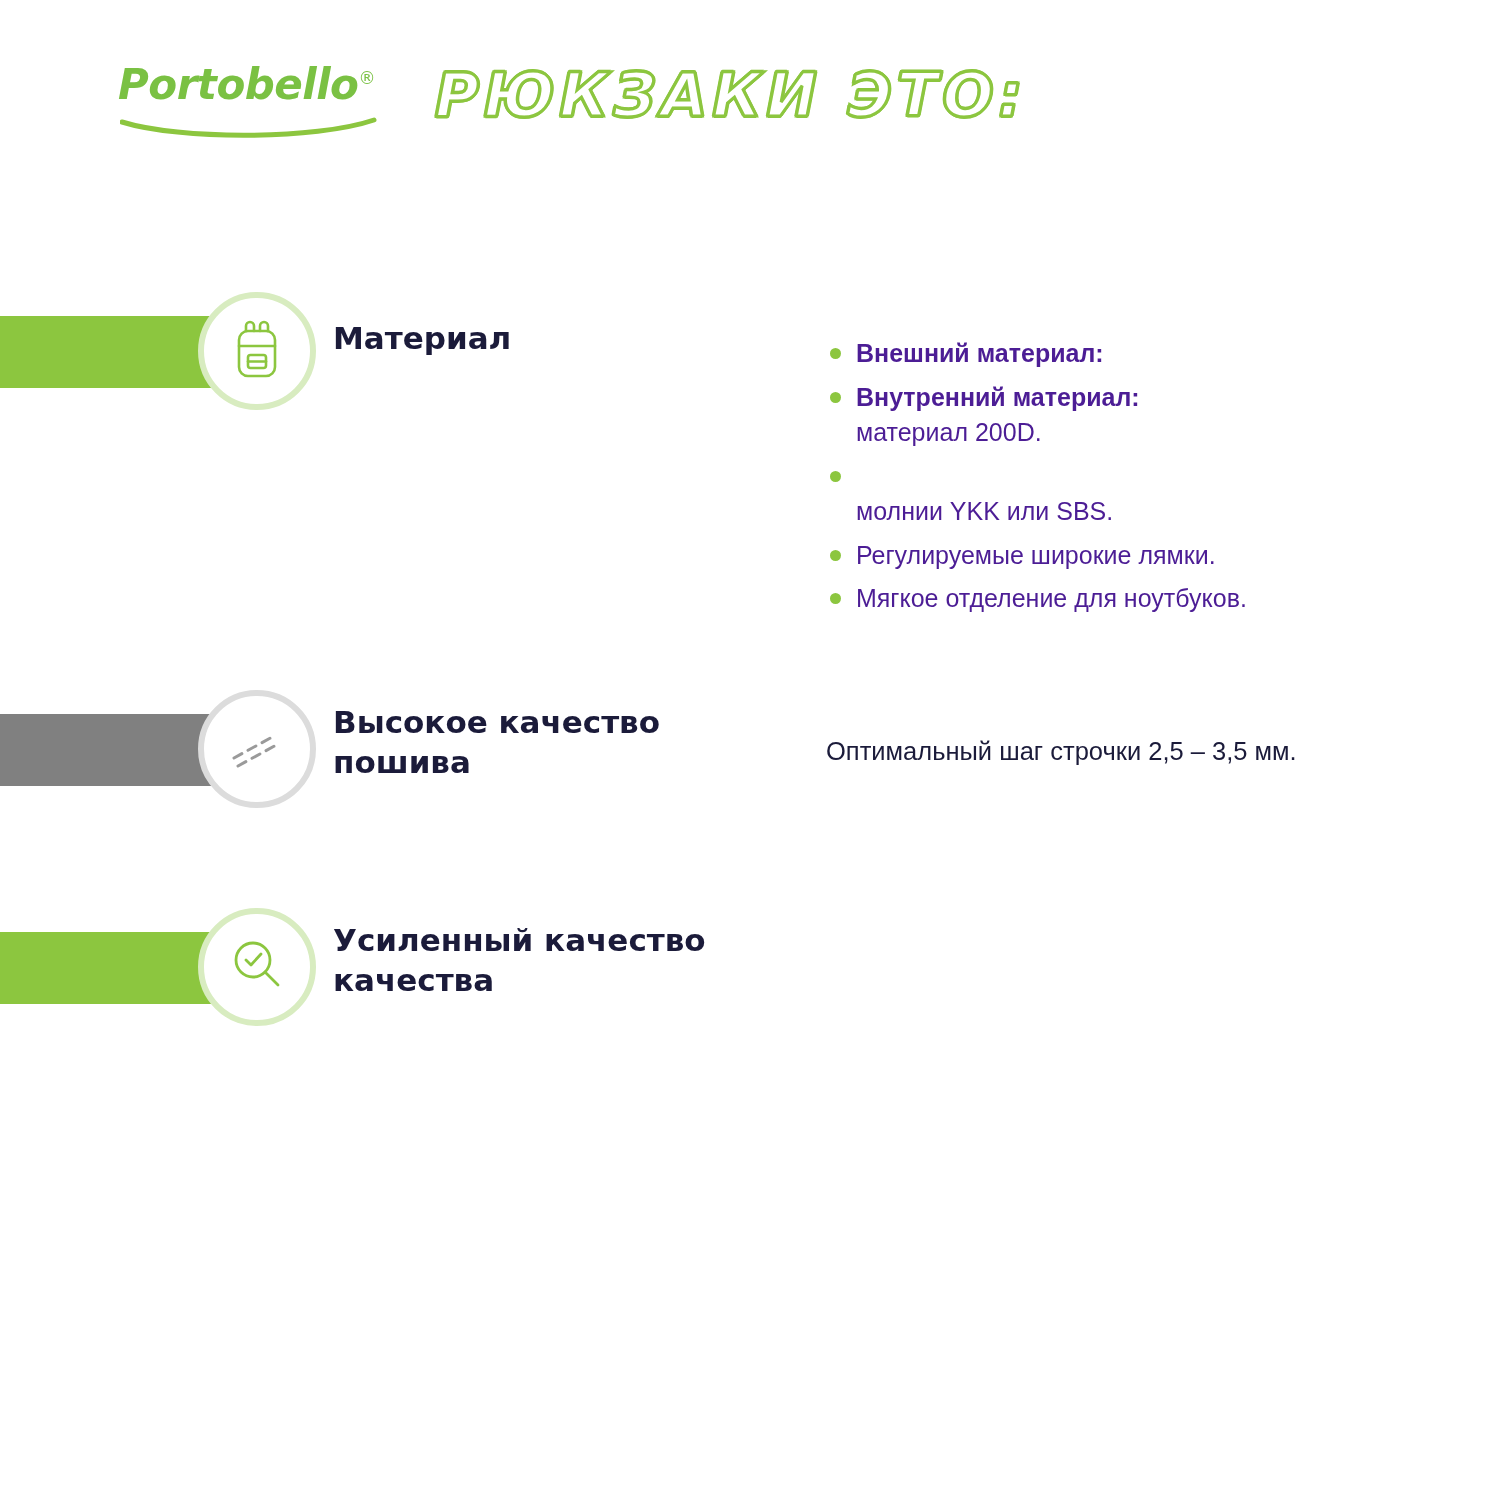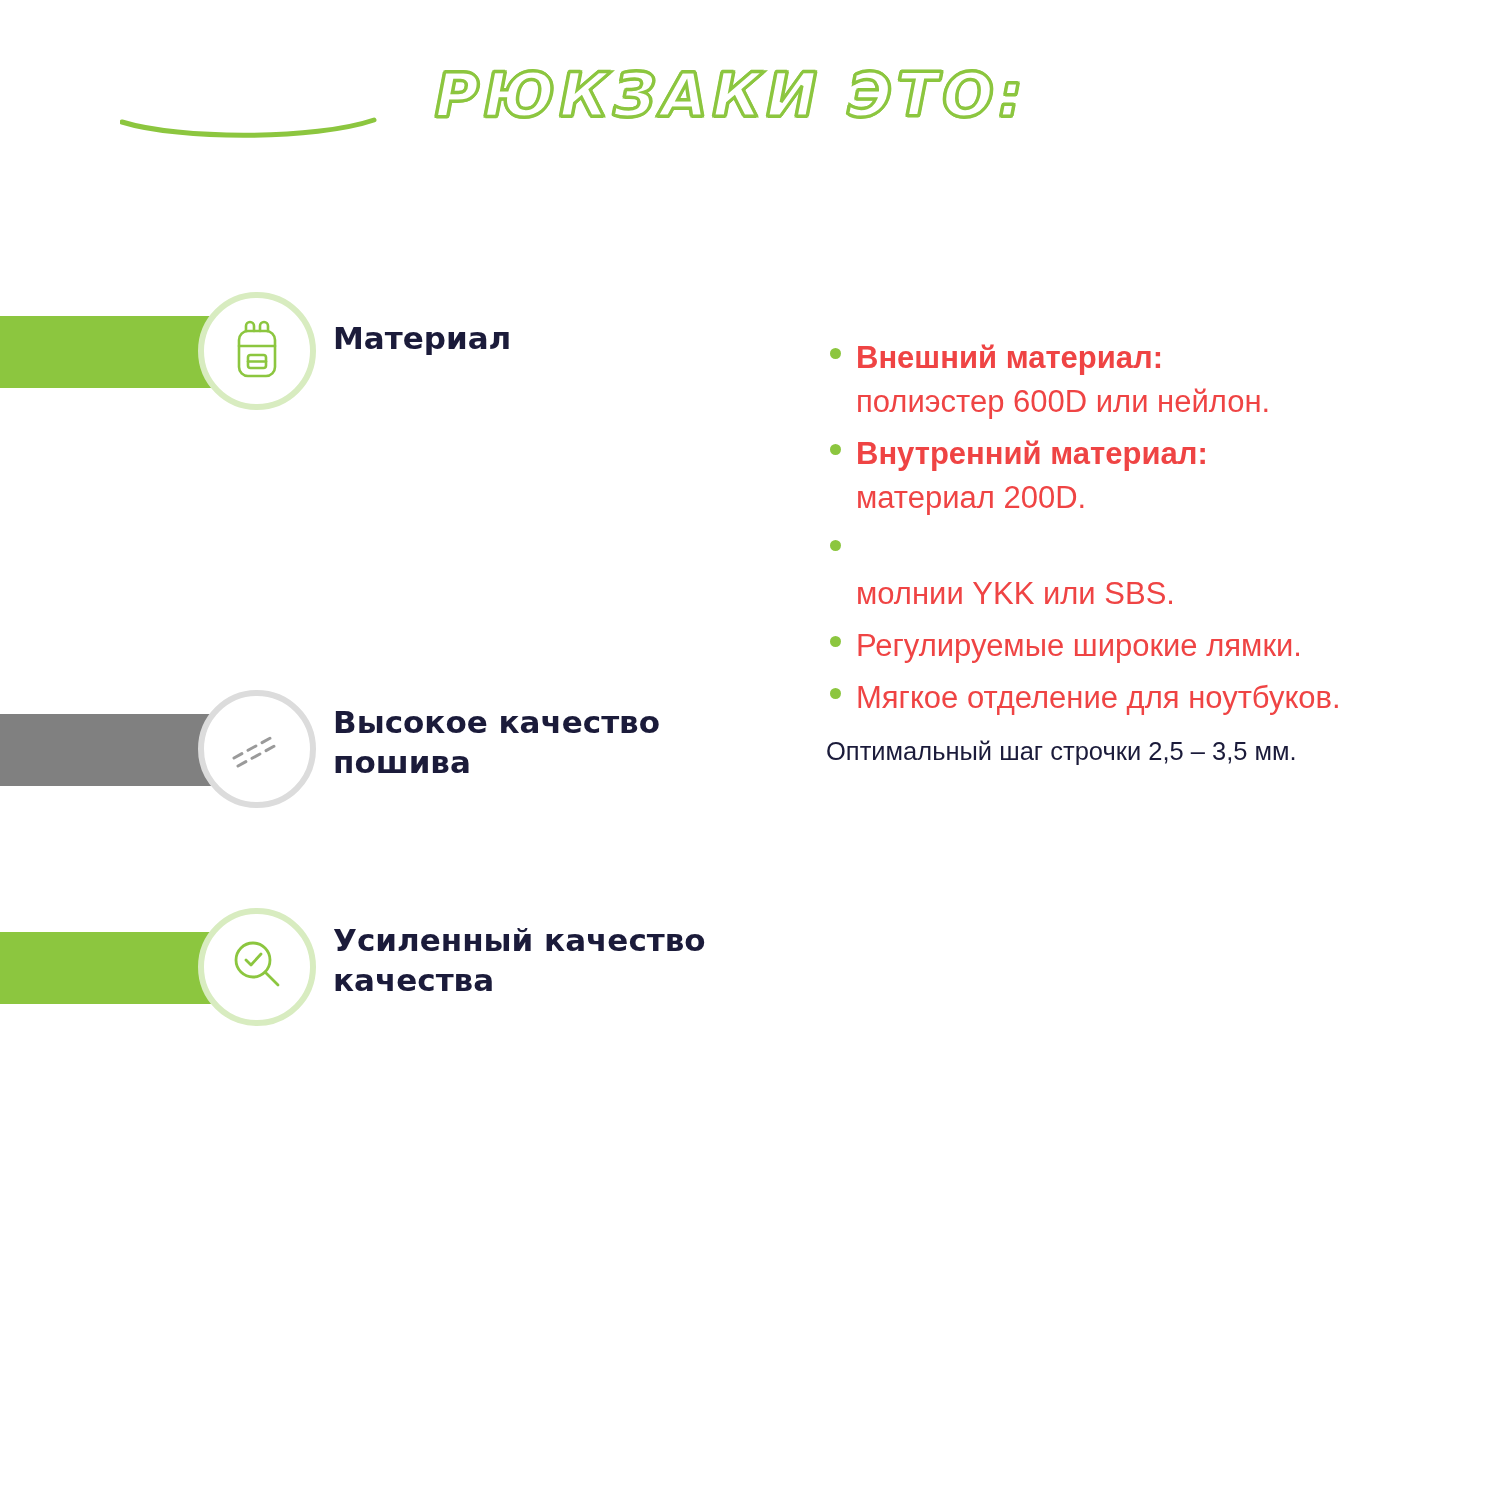--- a/index.html
+++ b/index.html
@@ -125,23 +125,23 @@
   .bullets {
     position: absolute;
     left: 826px;
     top: 336px;
     width: 620px;
   }
   .bullet {
     position: relative;
     padding-left: 30px;
     margin-bottom: 8px;
-    font-size: 31px;
+    font-size: 25px;
     line-height: 1.42;
-    color: #ef4444;
+    color: #4c1d95;
   }
   .bullet::before {
     content: "";
     position: absolute;
     left: 4px;
     top: 12px;
     width: 11px;
     height: 11px;
     border-radius: 50%;
     background: #8cc63f;
@@ -163,20 +163,23 @@
     line-height: 1.4;
     margin-top: 12px;
   }
 </style>
 </head>
 <body>
 
 <div class="header">
 
   <div class="brand-logo">
+    <div class="brand-wordmark">
+      <span>Portobello</span><span class="brand-reg">®</span>
+    </div>
     <svg class="brand-swoosh" viewBox="0 0 258 26">
       <path d="M2 6 C60 24, 195 24, 254 4" fill="none" stroke="#8cc63f" stroke-width="5" stroke-linecap="round"></path>
     </svg>
   </div>
 
   <div class="headline">РЮКЗАКИ ЭТО:</div>
 </div>
 
 <div class="row row-1">
   <div class="bar green"></div>
@@ -224,21 +227,20 @@
       </g>
     </svg>
   </div>
 
   <div class="feature-title two-line">Усиленный качество качества</div>
 </div>
 
 <div class="bullets">
   <div class="bullet">
     <span class="b-strong">Внешний материал:</span><br>
-    <span class="b-rest">полиэстер 600D или нейлон.</span>
   </div>
   <div class="bullet">
     <span class="b-strong">Внутренний материал:</span><br>
     <span class="b-rest">материал 200D.</span>
   </div>
   <div class="bullet">
     <br>
     <span class="b-rest">молнии YKK или SBS.</span>
   </div>
   <div class="bullet">

